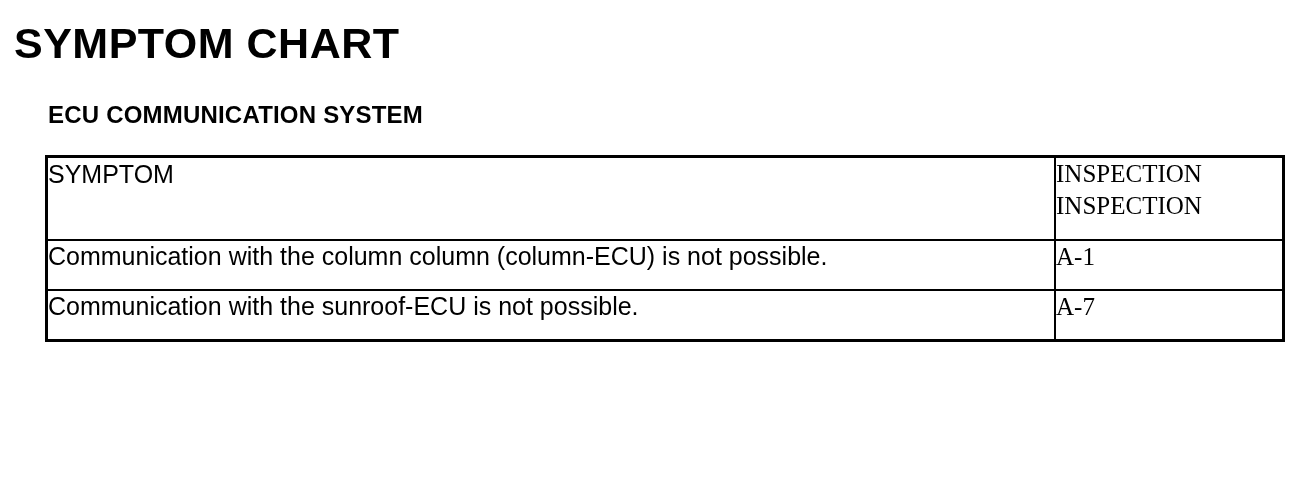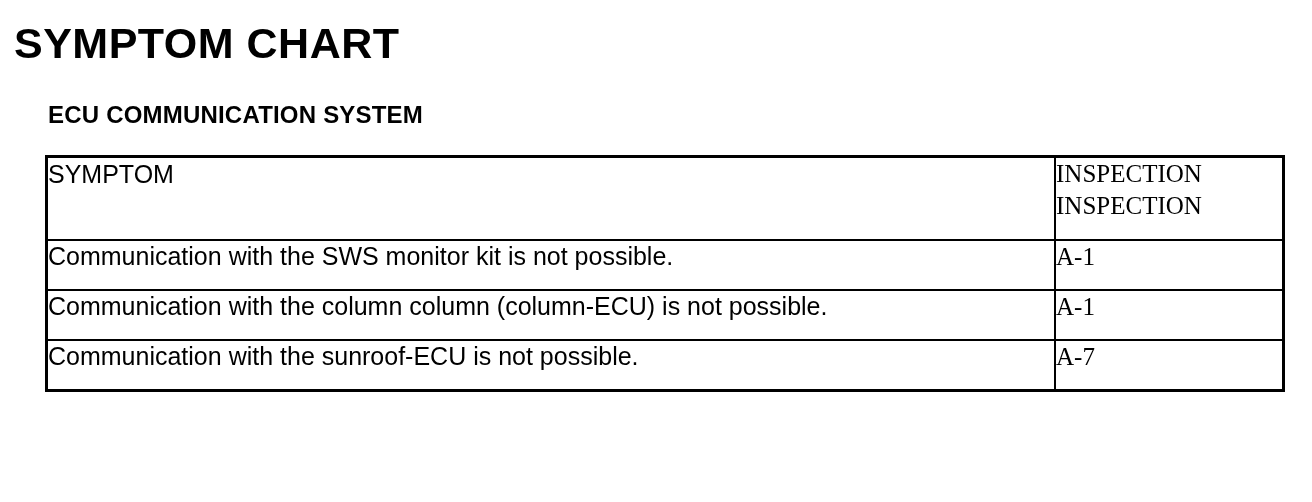--- a/index.html
+++ b/index.html
@@ -133,24 +133,20 @@
             <span class="hdr-line">SYMPTOM</span>
           </th>
           <th class="hdr-cell proc-cell">
             <span class="hdr-line">INSPECTION</span>
             <span class="hdr-line">INSPECTION</span>
           </th>
         </tr>
       </thead>
       <tbody>
         <tr>
-          <td class="body-cell">Communication with the SWS monitor kit is not possible.</td>
-          <td class="body-cell proc-cell">A-1</td>
-        </tr>
-        <tr>
           <td class="body-cell">Communication with the column column (column-ECU) is not possible.</td>
           <td class="body-cell proc-cell">A-1</td>
         </tr>
         <tr>
           <td class="body-cell">Communication with the sunroof-ECU is not possible.</td>
           <td class="body-cell proc-cell">A-7</td>
         </tr>
       </tbody>
     </table>
   </div>

